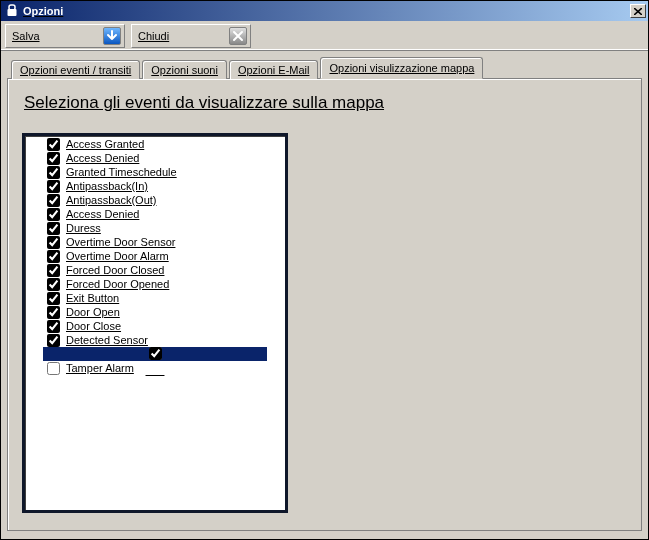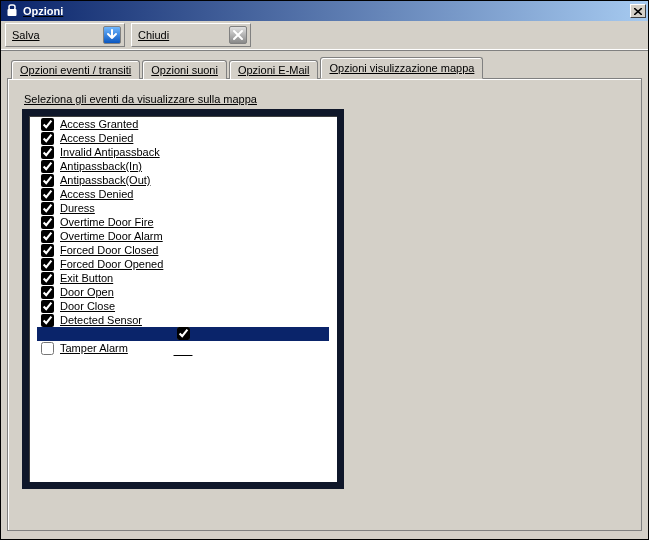--- a/index.html
+++ b/index.html
@@ -30,21 +30,21 @@
     border:1px solid #fff; border-right-color:#404040; border-bottom-color:#404040;
     display:flex; align-items:center; justify-content:center;
     color:#000; font-family: Arial; font-size:11px; font-weight:bold; line-height:1;
     cursor:default;
   }
   .toolbar {
     height:30px;
     background:#d4d0c8;
     border-bottom:1px solid #808080;
     box-shadow: inset 0 -1px 0 #fff;
-    display:flex; 
+    display:flex; align-items:center;
     padding:2px 4px;
     gap:6px;
   }
   .tool-btn {
     display:flex; align-items:center; justify-content:space-between;
     height:24px; padding:0 3px 0 6px;
     border:1px solid #fff; border-right-color:#808080; border-bottom-color:#808080;
     background:#d4d0c8;
     min-width:120px;
     cursor:default;
@@ -79,29 +79,29 @@
   }
   .tabpanel {
     border:1px solid #808080;
     box-shadow: inset 1px 1px 0 #fff;
     background:#d4d0c8;
     height: calc(100% - 21px);
     padding:14px 14px 14px 14px;
     position:relative;
     z-index:1;
   }
-  .panel-label { margin:0 0 4px 2px; font-size:11px; }
+  .panel-label { margin:0 0 20px 2px; font-size:17px; }
   .listbox {
-    width:322px;
+    width:266px;
     height:380px;
     background:#fff;
-    border:7px solid #0f172a;
+    border:3px solid #0f172a;
     box-shadow: inset 1px 1px 0 #404040, inset -1px -1px 0 #fff;
     overflow:auto;
-    padding:1px 8px;
+    padding:1px 18px;
   }
   .list-row {
     display:flex; align-items:center;
     height:14px;
     padding:0 2px;
     gap:4px;
     color:#000;
     white-space:nowrap;
   }
   .list-row.selected { background:#0a246a; color:#fff;flex-direction:column; }
@@ -163,41 +163,41 @@
           <div class="list-row">
             <input type="checkbox" checked="" style="">
             <span>Access Granted</span>
           </div>
           <div class="list-row">
             <input type="checkbox" checked="" style="">
             <span>Access Denied</span>
           </div>
           <div class="list-row">
             <input type="checkbox" checked="" style="">
-            <span>Invalid Antipassback</span>
+            <span>Granted Timeschedule</span>
           </div>
           <div class="list-row">
             <input type="checkbox" checked="" style="">
             <span>Antipassback(In)</span>
           </div>
           <div class="list-row">
             <input type="checkbox" checked="" style="">
             <span>Antipassback(Out)</span>
           </div>
           <div class="list-row">
             <input type="checkbox" checked="" style="">
             <span>Access Denied</span>
           </div>
           <div class="list-row">
             <input type="checkbox" checked="" style="">
             <span>Duress</span>
           </div>
           <div class="list-row">
             <input type="checkbox" checked="" style="">
-            <span>Overtime Door Fire</span>
+            <span>Overtime Door Sensor</span>
           </div>
           <div class="list-row">
             <input type="checkbox" checked="" style="">
             <span>Overtime Door Alarm</span>
           </div>
           <div class="list-row">
             <input type="checkbox" checked="" style="">
             <span>Forced Door Closed</span>
           </div>
           <div class="list-row">

